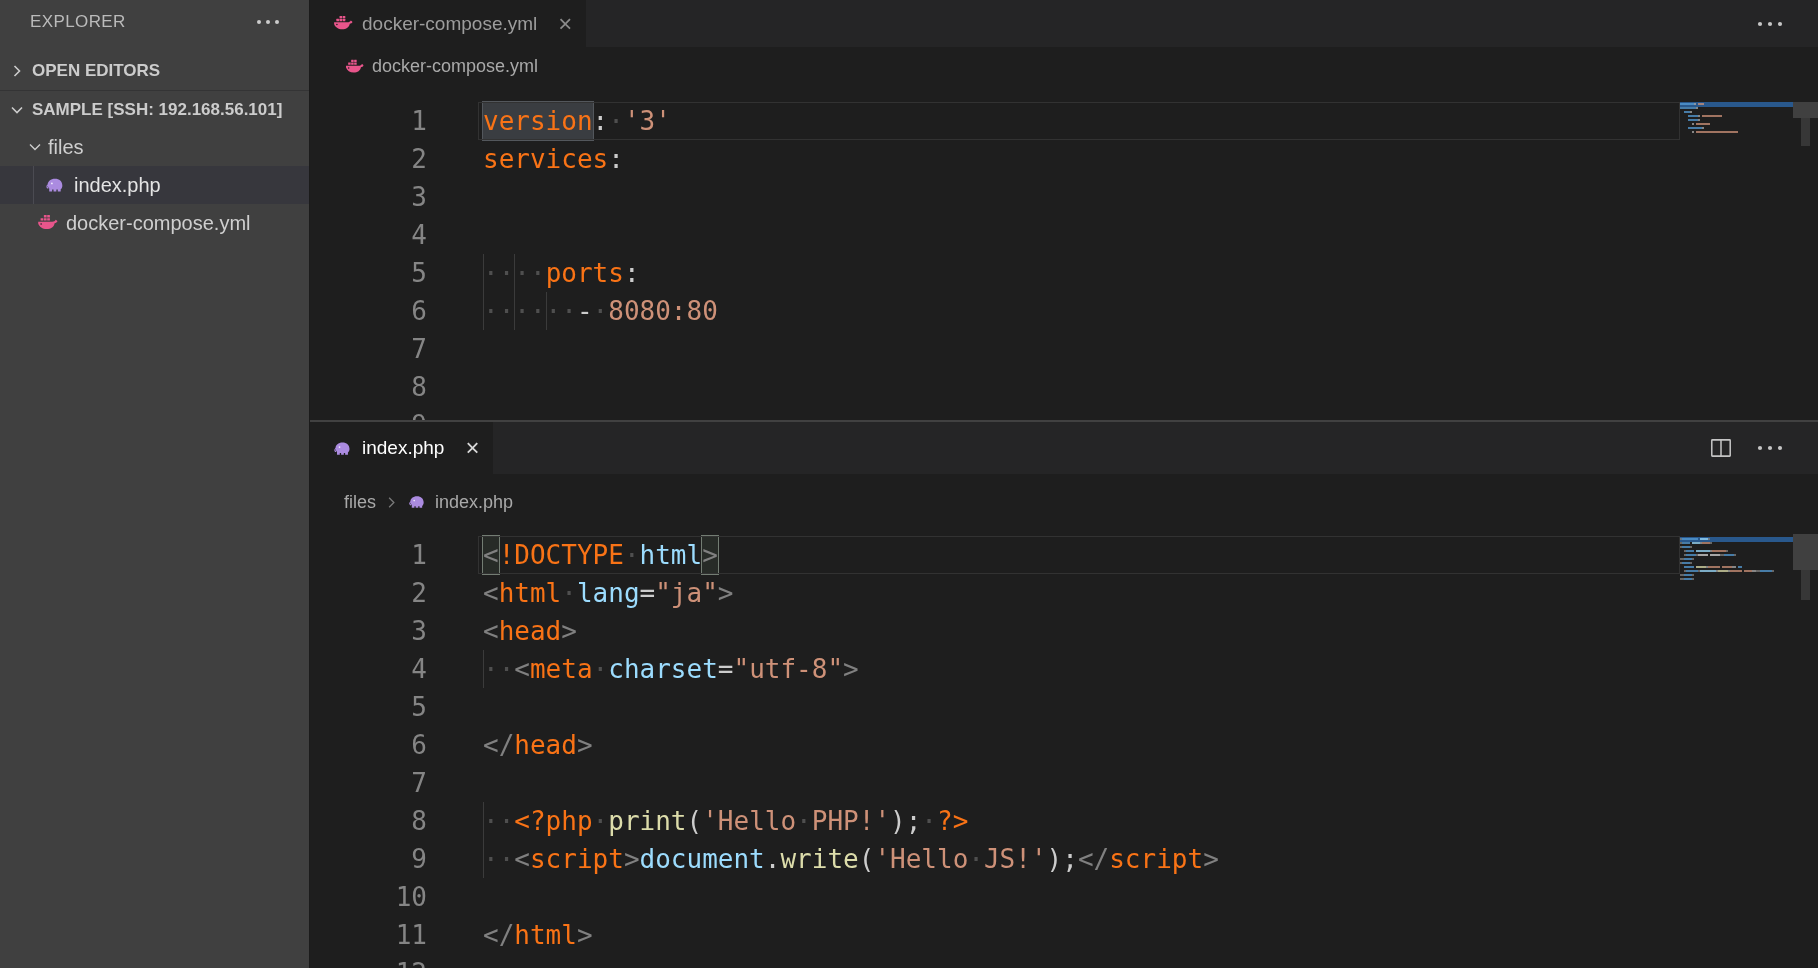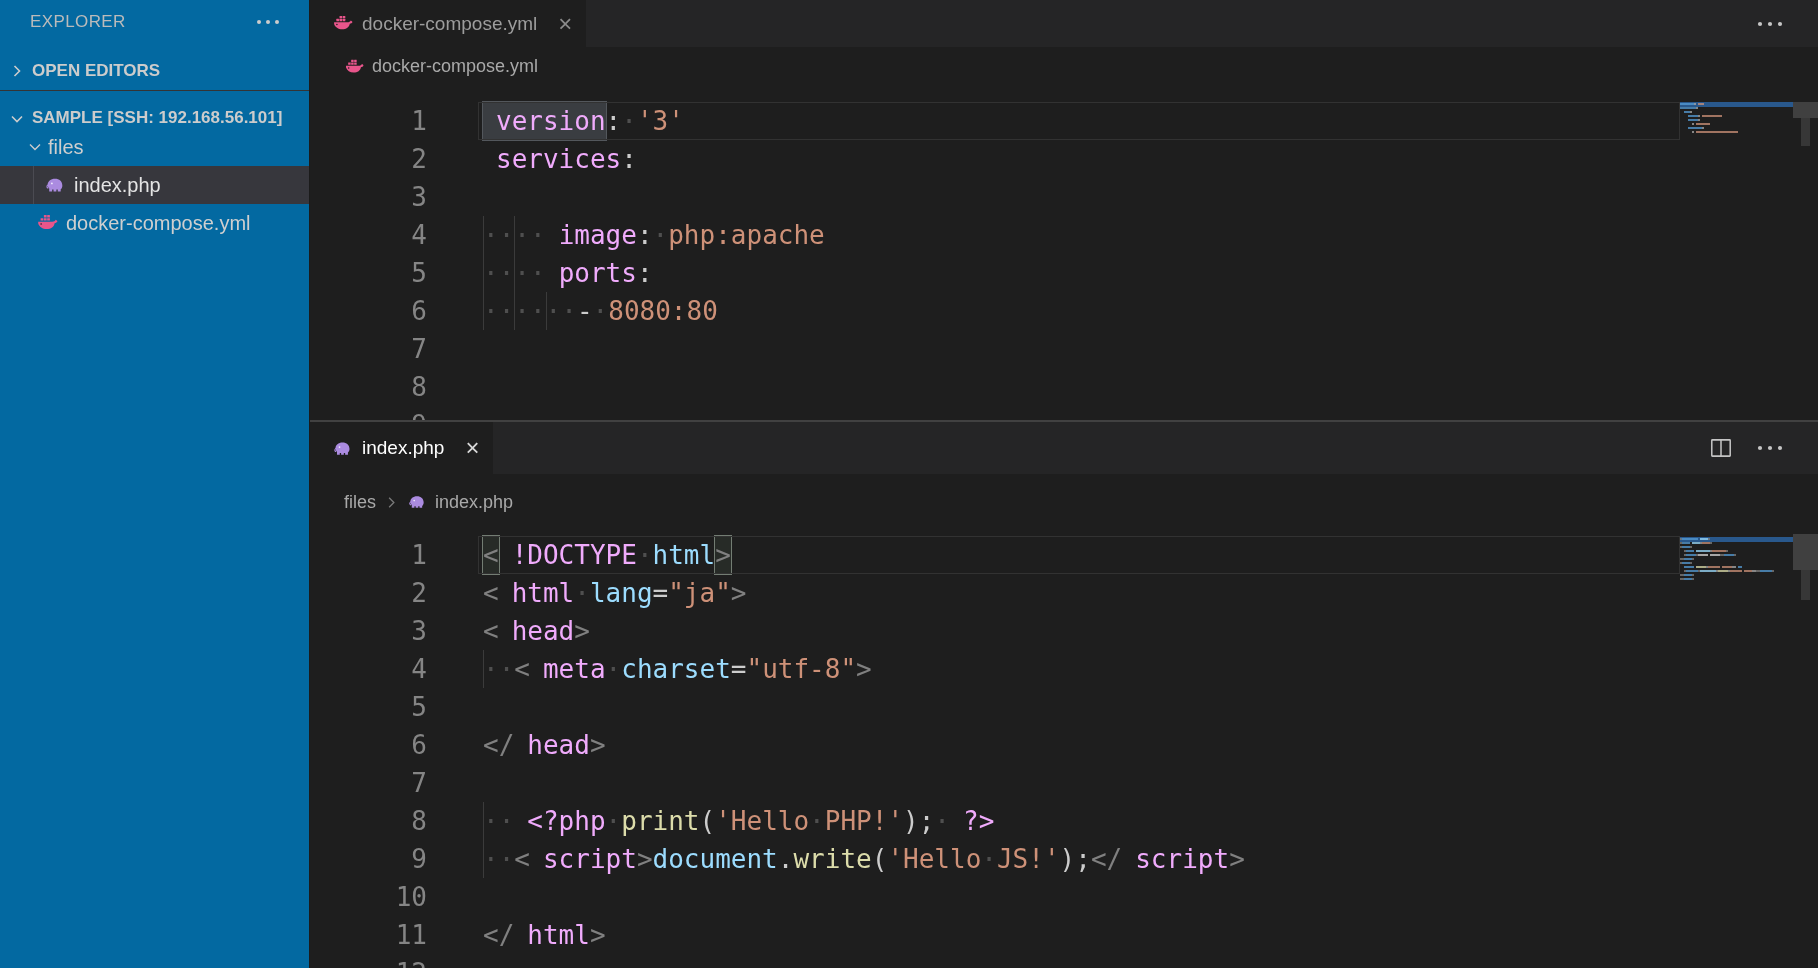--- a/index.html
+++ b/index.html
@@ -1,28 +1,28 @@
 <!DOCTYPE html>
 <html><head>
 <meta charset="utf-8">
 <style>
   * { margin:0; padding:0; box-sizing:border-box; }
   html,body { background:#1e1e1e; }
   .app { width:1818px; height:968px; display:flex; overflow:hidden;
          font-family:"Liberation Sans", sans-serif; color:#cccccc; background:#1e1e1e; position:relative; }
 
   
-  .sidebar { width:310px; flex:0 0 310px; background:#0369a1; position:relative; border-right:1px solid #1b1b1b; }
+  .sidebar { width:310px; flex:0 0 310px; background:#404040; position:relative; border-right:1px solid #1b1b1b; }
   .sb-header { height:44px; display:flex; align-items:center; padding:0 28px 0 30px; }
   .sb-title { font-size:17px; color:#bbbbbb; letter-spacing:.4px; flex:1; }
   .sb-dots { margin-right:0; cursor:pointer; }
   .section { height:38px; display:flex; align-items:center; gap:6px; padding-left:8px;
              font-weight:bold; font-size:17px; color:#cccccc; cursor:pointer; }
   .section.open-editors { margin-top:8px; }
-  .section.sample { border-top:1px solid #343435;align-items:flex-end; }
+  .section.sample { border-top:1px solid #343435; }
   .row { height:38px; display:flex; align-items:center; gap:8px; font-size:20px; color:#cfcfcf; cursor:pointer; position:relative; }
   .row.folder { padding-left:26px; gap:4px; }
   .row.file-indent { padding-left:44px; }
   .row.file-root { padding-left:36px; }
   .row.selected { background:#37373d; color:#e4e4e4; }
   .tree-guide { position:absolute; left:33px; top:0; bottom:0; width:1px; background:#4b4b52; }
   .chev { display:inline-flex; width:18px; height:18px; align-items:center; justify-content:center; flex:0 0 18px; }
 
   
   .editors { flex:1; display:flex; flex-direction:column; min-width:0; }
@@ -57,21 +57,21 @@
   .lines { position:absolute; left:0; right:138px; font-family:"DejaVu Sans Mono", monospace;
            font-size:26px; line-height:38px; }
   .group.top .lines { top:16px; }
   .group.bottom .lines { top:6px; }
   .line { position:relative; height:38px; white-space:pre; }
   .line .ln { position:absolute; left:0; top:0; width:117px; text-align:right; color:#858585; }
   .line .lc { display:block; margin-left:173px; }
   .line.cur::after { content:""; position:absolute; left:168px; right:0; top:0; bottom:0;
                      border:1px solid #323232; pointer-events:none; }
   .tk { display:inline-block; }
-  .tk.b  { color:#f0abfc;padding-left:13px; }
+  .tk.b  { color:#f97316; }
   .tk.lb { color:#9cdcfe; }
   .tk.o  { color:#ce9178; }
   .tk.p  { color:#cccccc; }
   .tk.g8 { color:#808080; }
   .tk.y  { color:#dcdcaa; }
   .tk.t  { color:#d4d4d4; }
   .tk.w, .tk.wl { color:#4f4f4f; }
   .tk.wl { background-image:repeating-linear-gradient(90deg,#3b3b3b 0,#3b3b3b 1px,transparent 1px,transparent 31.3px); }
   .tk.wh { background:#3a3d41; outline:1px solid #53575c; }
   .tk.bm { outline:1px solid #737d73; background:rgba(90,115,90,.16); }
@@ -215,21 +215,21 @@
           </span>
           <span>docker-compose.yml</span>
         </span>
       </div>
 
       <div class="editor-body">
         <div class="lines">
             <div class="line cur"><span class="ln">1</span><span class="lc"><span class="tk b wh">version</span><span class="tk p">:</span><span class="tk w">·</span><span class="tk o">'3'</span></span></div>
             <div class="line"><span class="ln">2</span><span class="lc"><span class="tk b">services</span><span class="tk p">:</span></span></div>
             <div class="line"><span class="ln">3</span></div>
-            <div class="line"><span class="ln">4</span><span class="lc"><span class="tk wl">····</span><span class="tk b">image</span><span class="tk p">:</span><span class="tk w">·</span><span class="tk o">php:apache</span></span></div>
+            <div class="line"><span class="ln">4</span></div>
             <div class="line"><span class="ln">5</span><span class="lc"><span class="tk wl">····</span><span class="tk b">ports</span><span class="tk p">:</span></span></div>
             <div class="line"><span class="ln">6</span><span class="lc"><span class="tk wl">······</span><span class="tk p">-</span><span class="tk w">·</span><span class="tk o">8080:80</span></span></div>
             <div class="line"><span class="ln">7</span></div>
             <div class="line"><span class="ln">8</span></div>
             <div class="line"><span class="ln">9</span><span class="lc"></span></div>
           </div>
         <div class="minimap">
             <div class="mm-pad">
               <div class="mm-row">
                 <div class="mm-sel"></div>

